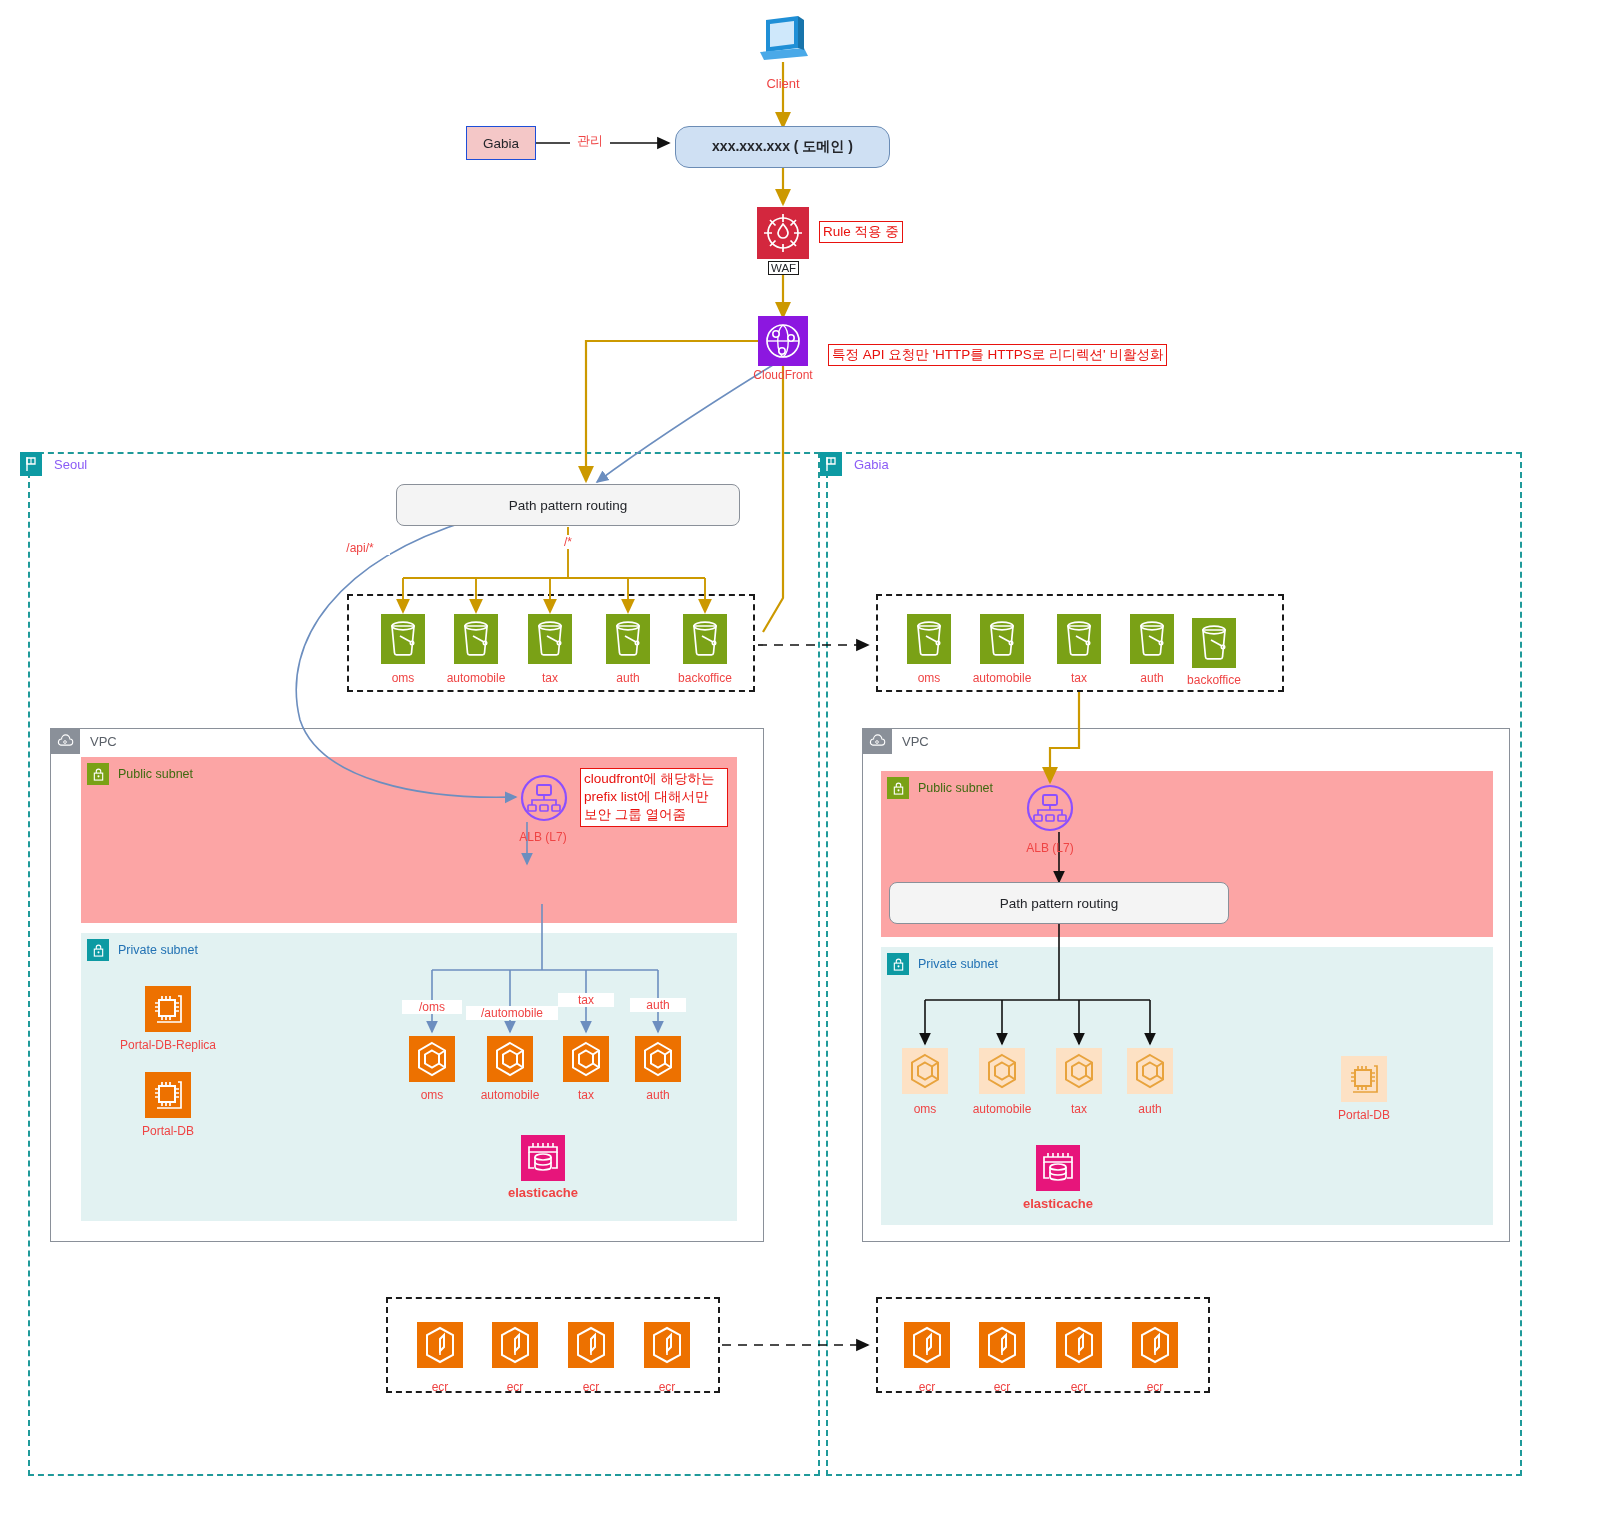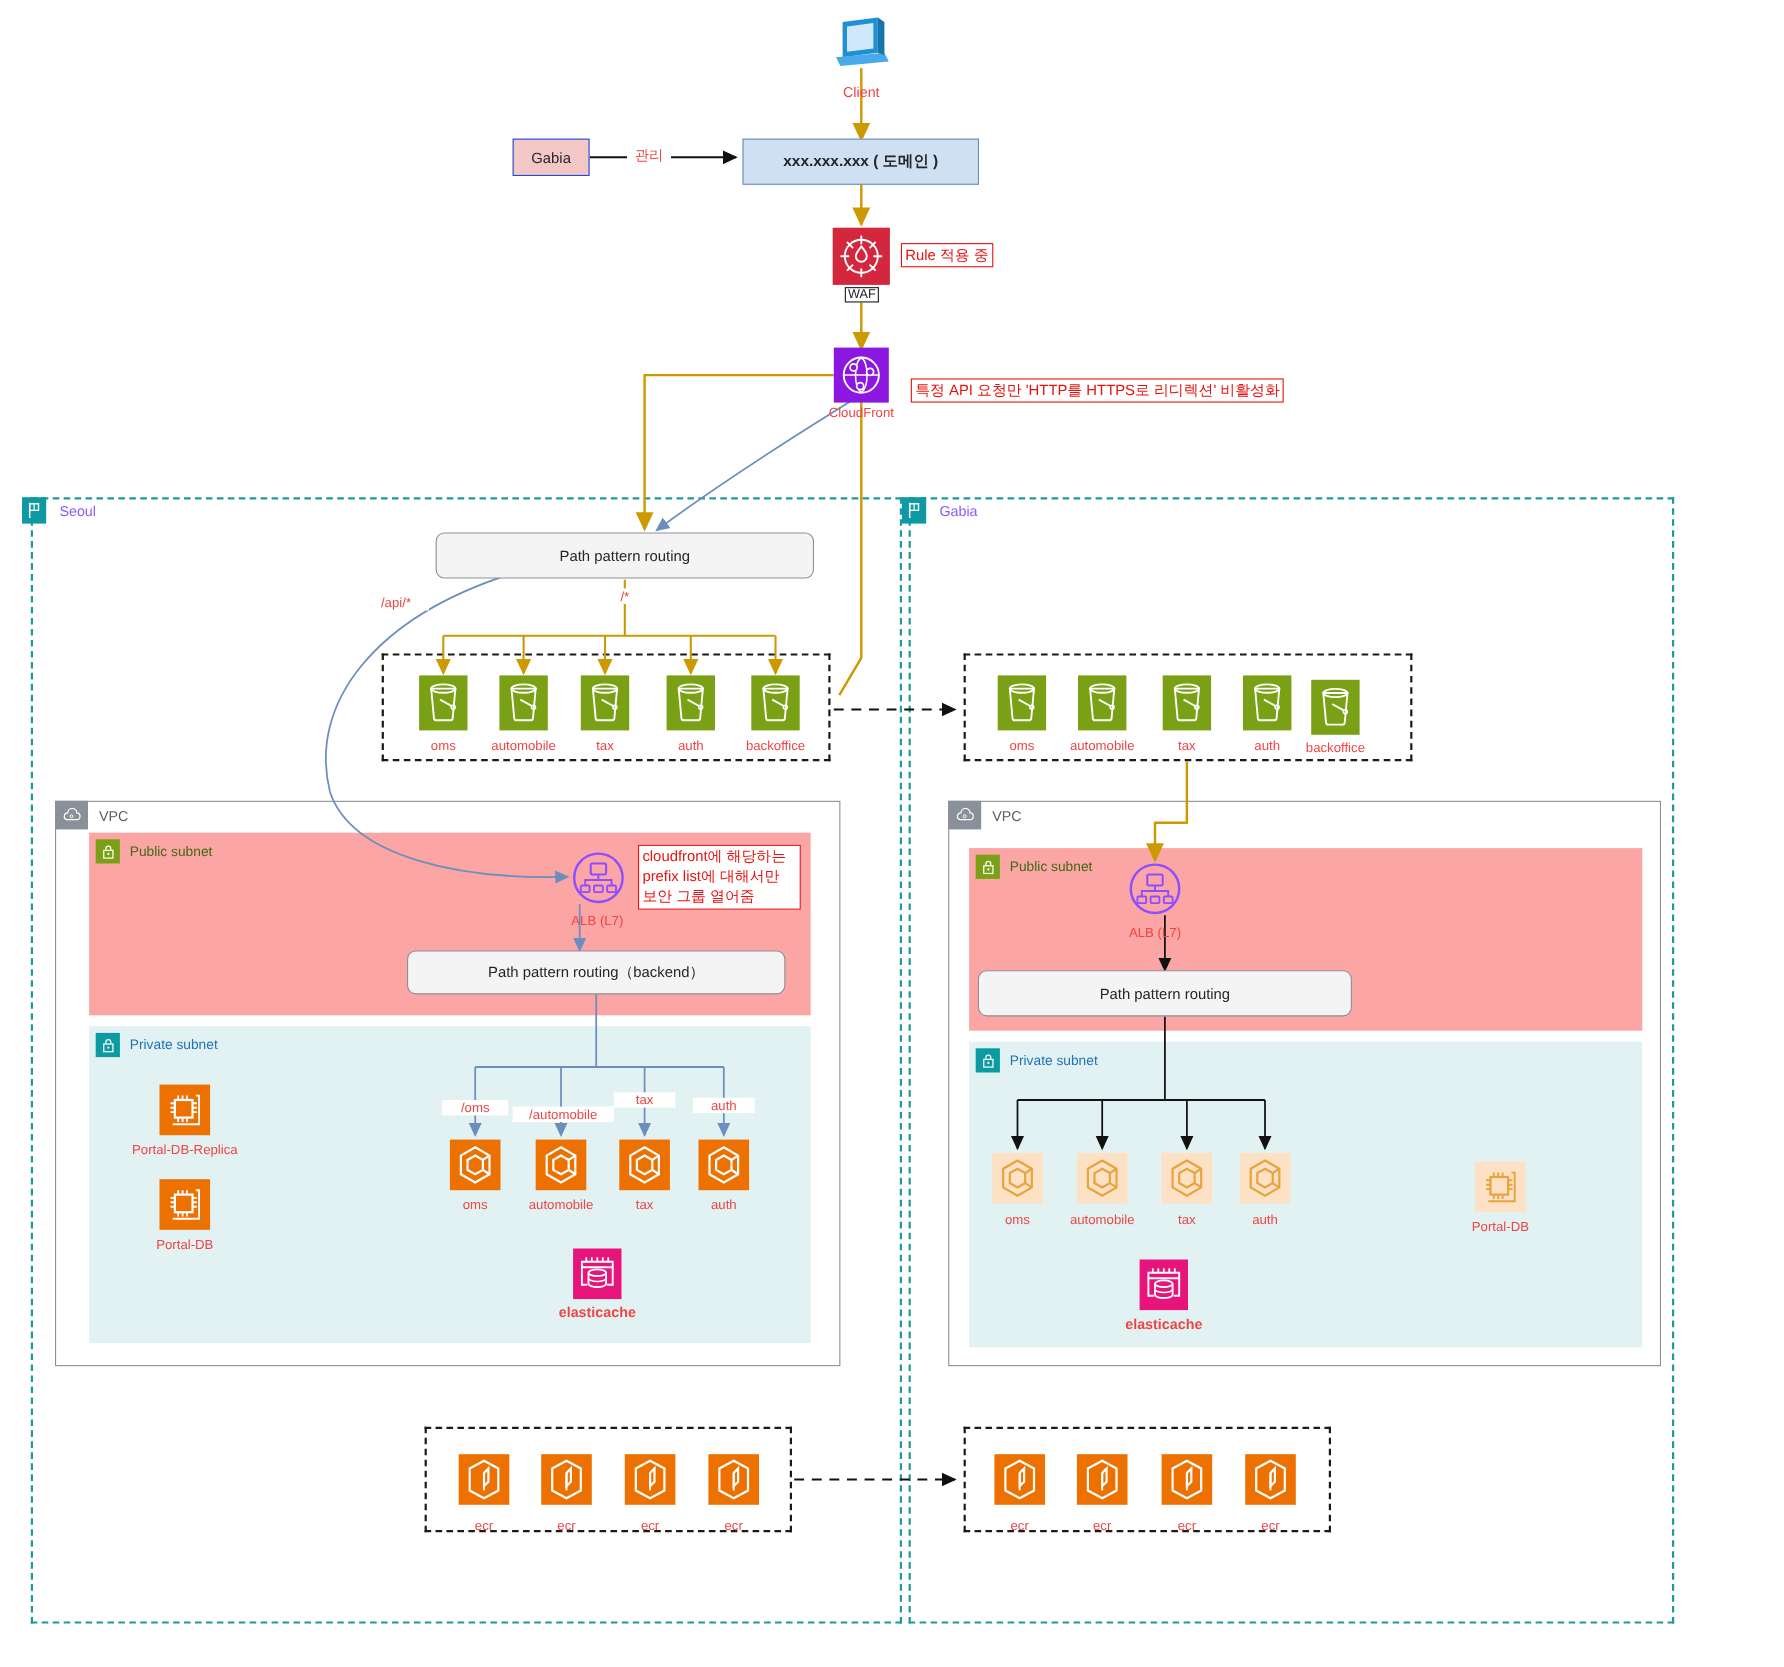--- a/index.html
+++ b/index.html
@@ -248,21 +248,21 @@
       <polygon points="12,10 36,7 36,30 12,33" fill="#cfe8fb"></polygon>
       <polygon points="2,38 46,34 50,42 6,46" fill="#4aa9e8"></polygon>
       <polygon points="40,2 46,6 46,36 40,34" fill="#1874ab"></polygon>
     </svg>
   </div>
   <div class="lbl" style="left:733px; top:76px; width:100px;">Client</div>
 
   <div class="gabia" style="left:466px; top:126px; width:70px; height:34px;">Gabia</div>
   <div class="lbl lbl-w" style="left:570px; top:132px; width:40px;text-align:center;">관리</div>
 
-  <div class="domain" style="left:675px; top:126px; width:215px; height:42px;">xxx.xxx.xxx ( 도메인 )</div>
+  <div class="domain" style="left:675px; top:126px; width:215px; height:42px;border-radius:14px;">xxx.xxx.xxx ( 도메인 )</div>
 
   <div class="ico waf" style="left:757px; top:207px;">
     <svg width="52" height="52" viewBox="0 0 52 52">
       <circle cx="26" cy="26" r="15" stroke="#fff" stroke-width="1.7" fill="none"></circle>
       <path d="M26 7v8M26 37v8M7 26h8M37 26h8M13 13l5.5 5.5M33.5 33.5L39 39M39 13l-5.5 5.5M18.5 33.5L13 39" stroke="#fff" stroke-width="1.7"></path>
       <path d="M26 17c3 4 5 5.5 5 9a5 5 0 0 1-10 0c0-3 2-4.5 5-9z" stroke="#fff" stroke-width="1.7" fill="none"></path>
     </svg>
   </div>
   <div class="waftag" style="left:768px; top:261px;">WAF</div>
   <div class="note" style="left:819px; top:221px;">Rule 적용 중</div>
@@ -389,21 +389,20 @@
     </svg>
   </div>
   <div class="lbl lbl-sm" style="left:493px; top:830px; width:100px;">
     <span>ALB</span>
     <span>(L7)</span>
   </div>
   <div class="note" style="left:580px; top:768px; width:148px; white-space:pre-line;">cloudfront에 해당하는
 prefix list에 대해서만
 보안 그룹 열어줌</div>
 
-  <div class="rrbox" style="left:370px; top:864px; width:344px; height:40px;">Path pattern routing（backend）</div>
 
   <div class="lbl lbl-sm lbl-w" style="left:402px; top:1000px; width:60px;">/oms</div>
   <div class="lbl lbl-sm lbl-w" style="left:466px; top:1006px; width:92px;">/automobile</div>
   <div class="lbl lbl-sm lbl-w" style="left:558px; top:993px; width:56px;">tax</div>
   <div class="lbl lbl-sm lbl-w" style="left:630px; top:998px; width:56px;">auth</div>
 
   <div class="ico ecs-dark" style="left:409px; top:1036px;">
     <svg width="46" height="46" viewBox="0 0 46 46">
         <path d="M23 7l13 7.5v17L23 39l-13-7.5v-17z" stroke="#fff" stroke-width="2" fill="none"></path>
         <path d="M23 14.5l7 4v9l-7 4-7-4v-9z" stroke="#fff" stroke-width="2" fill="none"></path>

